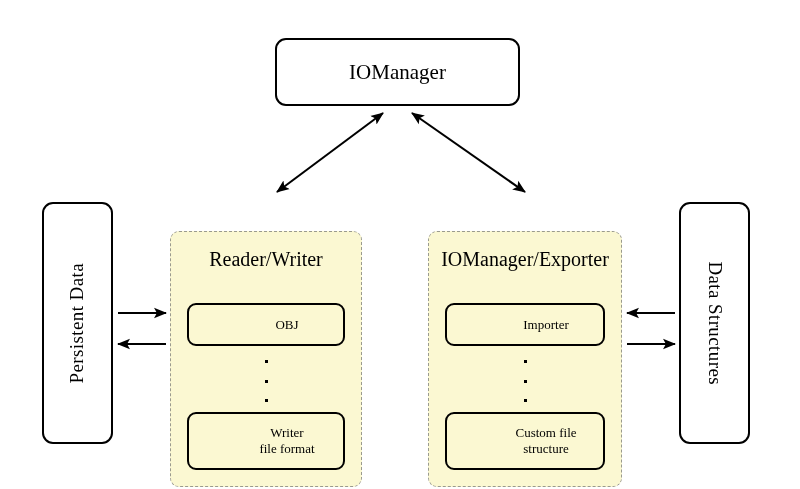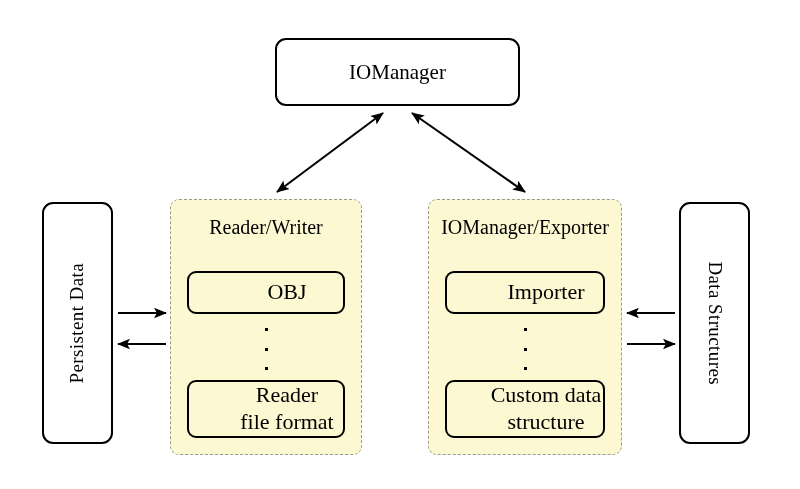--- a/index.html
+++ b/index.html
@@ -64,20 +64,21 @@
   .rot-up   { transform: rotate(-90deg); }
   .rot-down { transform: rotate(90deg); }
 
   
   .group-box {
     position: absolute;
     box-sizing: border-box;
     background: #fbf8d2;
     border: 1.6px dashed #9a9a8e;
     border-radius: 9px;
+    margin-top: 32px;
   }
   .group-left  { left: 170px; top: 199px; width: 192px; height: 256px; }
   .group-right { left: 428px; top: 199px; width: 194px; height: 256px; }
 
   .group-title {
     position: absolute;
     top: 16px;
     left: 0;
     right: 0;
     text-align: center;
@@ -89,21 +90,21 @@
   .item-box {
     position: absolute;
     box-sizing: border-box;
     background: #fbf8d2;
     border: 2.4px solid #000000;
     border-radius: 9px;
     display: flex;
     align-items: center;
     justify-content: center;
     text-align: center;
-    font-size: 22px;
+    font-size: 13px;
     line-height: 1.22;
     padding-left: 42px;
   }
   .item-first {
     left: 16px;
     right: 16px;
     top: 71px;
     height: 43px;
   }
   .item-last {
@@ -188,40 +189,40 @@
     </div>
 
     <div class="vdots">
       <span></span>
         <span></span>
         <span></span>
     </div>
 
     <div class="item-box item-last">
       <span>
-        <span>Reader</span><br>
+        <span>Writer</span><br>
         <span>file format</span>
       </span>
     </div>
   </div>
 
   <div class="group-box group-right">
     <div class="group-title">IOManager/Exporter</div>
 
     <div class="item-box item-first">
       <span>Importer</span>
     </div>
 
     <div class="vdots">
       <span></span>
         <span></span>
         <span></span>
     </div>
 
     <div class="item-box item-last">
       <span>
-        <span>Custom data</span><br>
+        <span>Custom file</span><br>
         <span>structure</span>
       </span>
     </div>
   </div>
 
 </div>
 
 </body></html>

